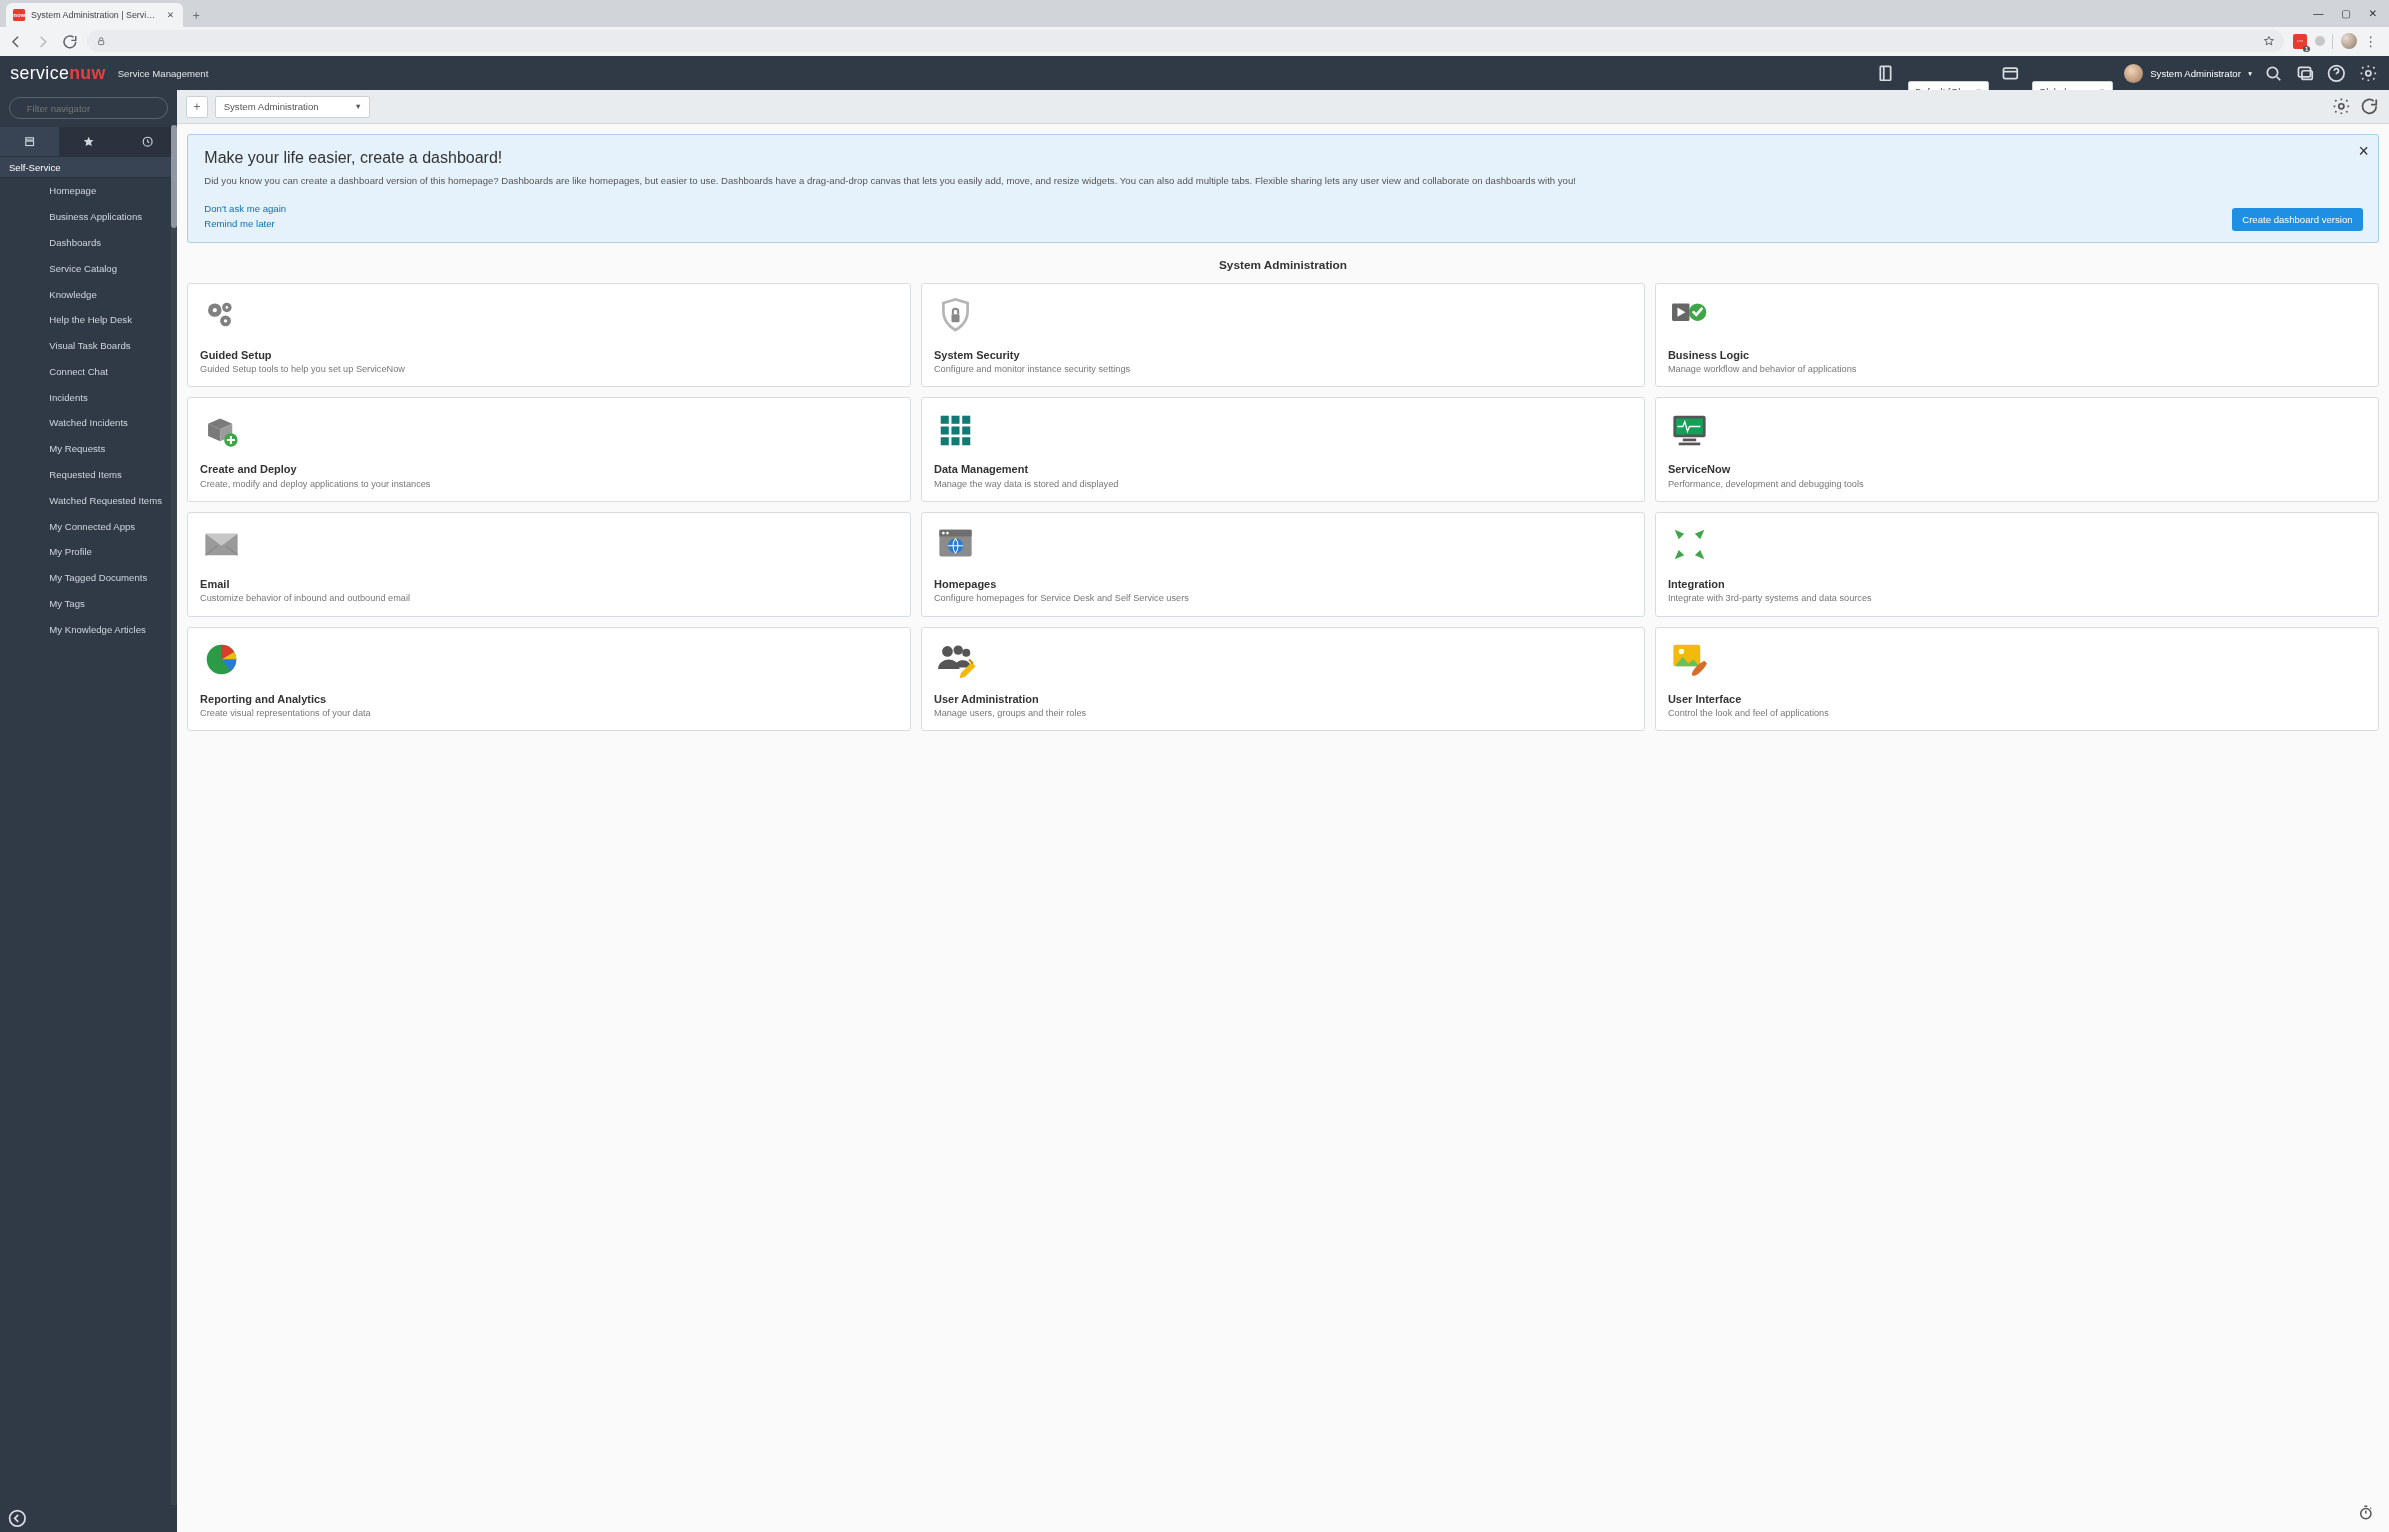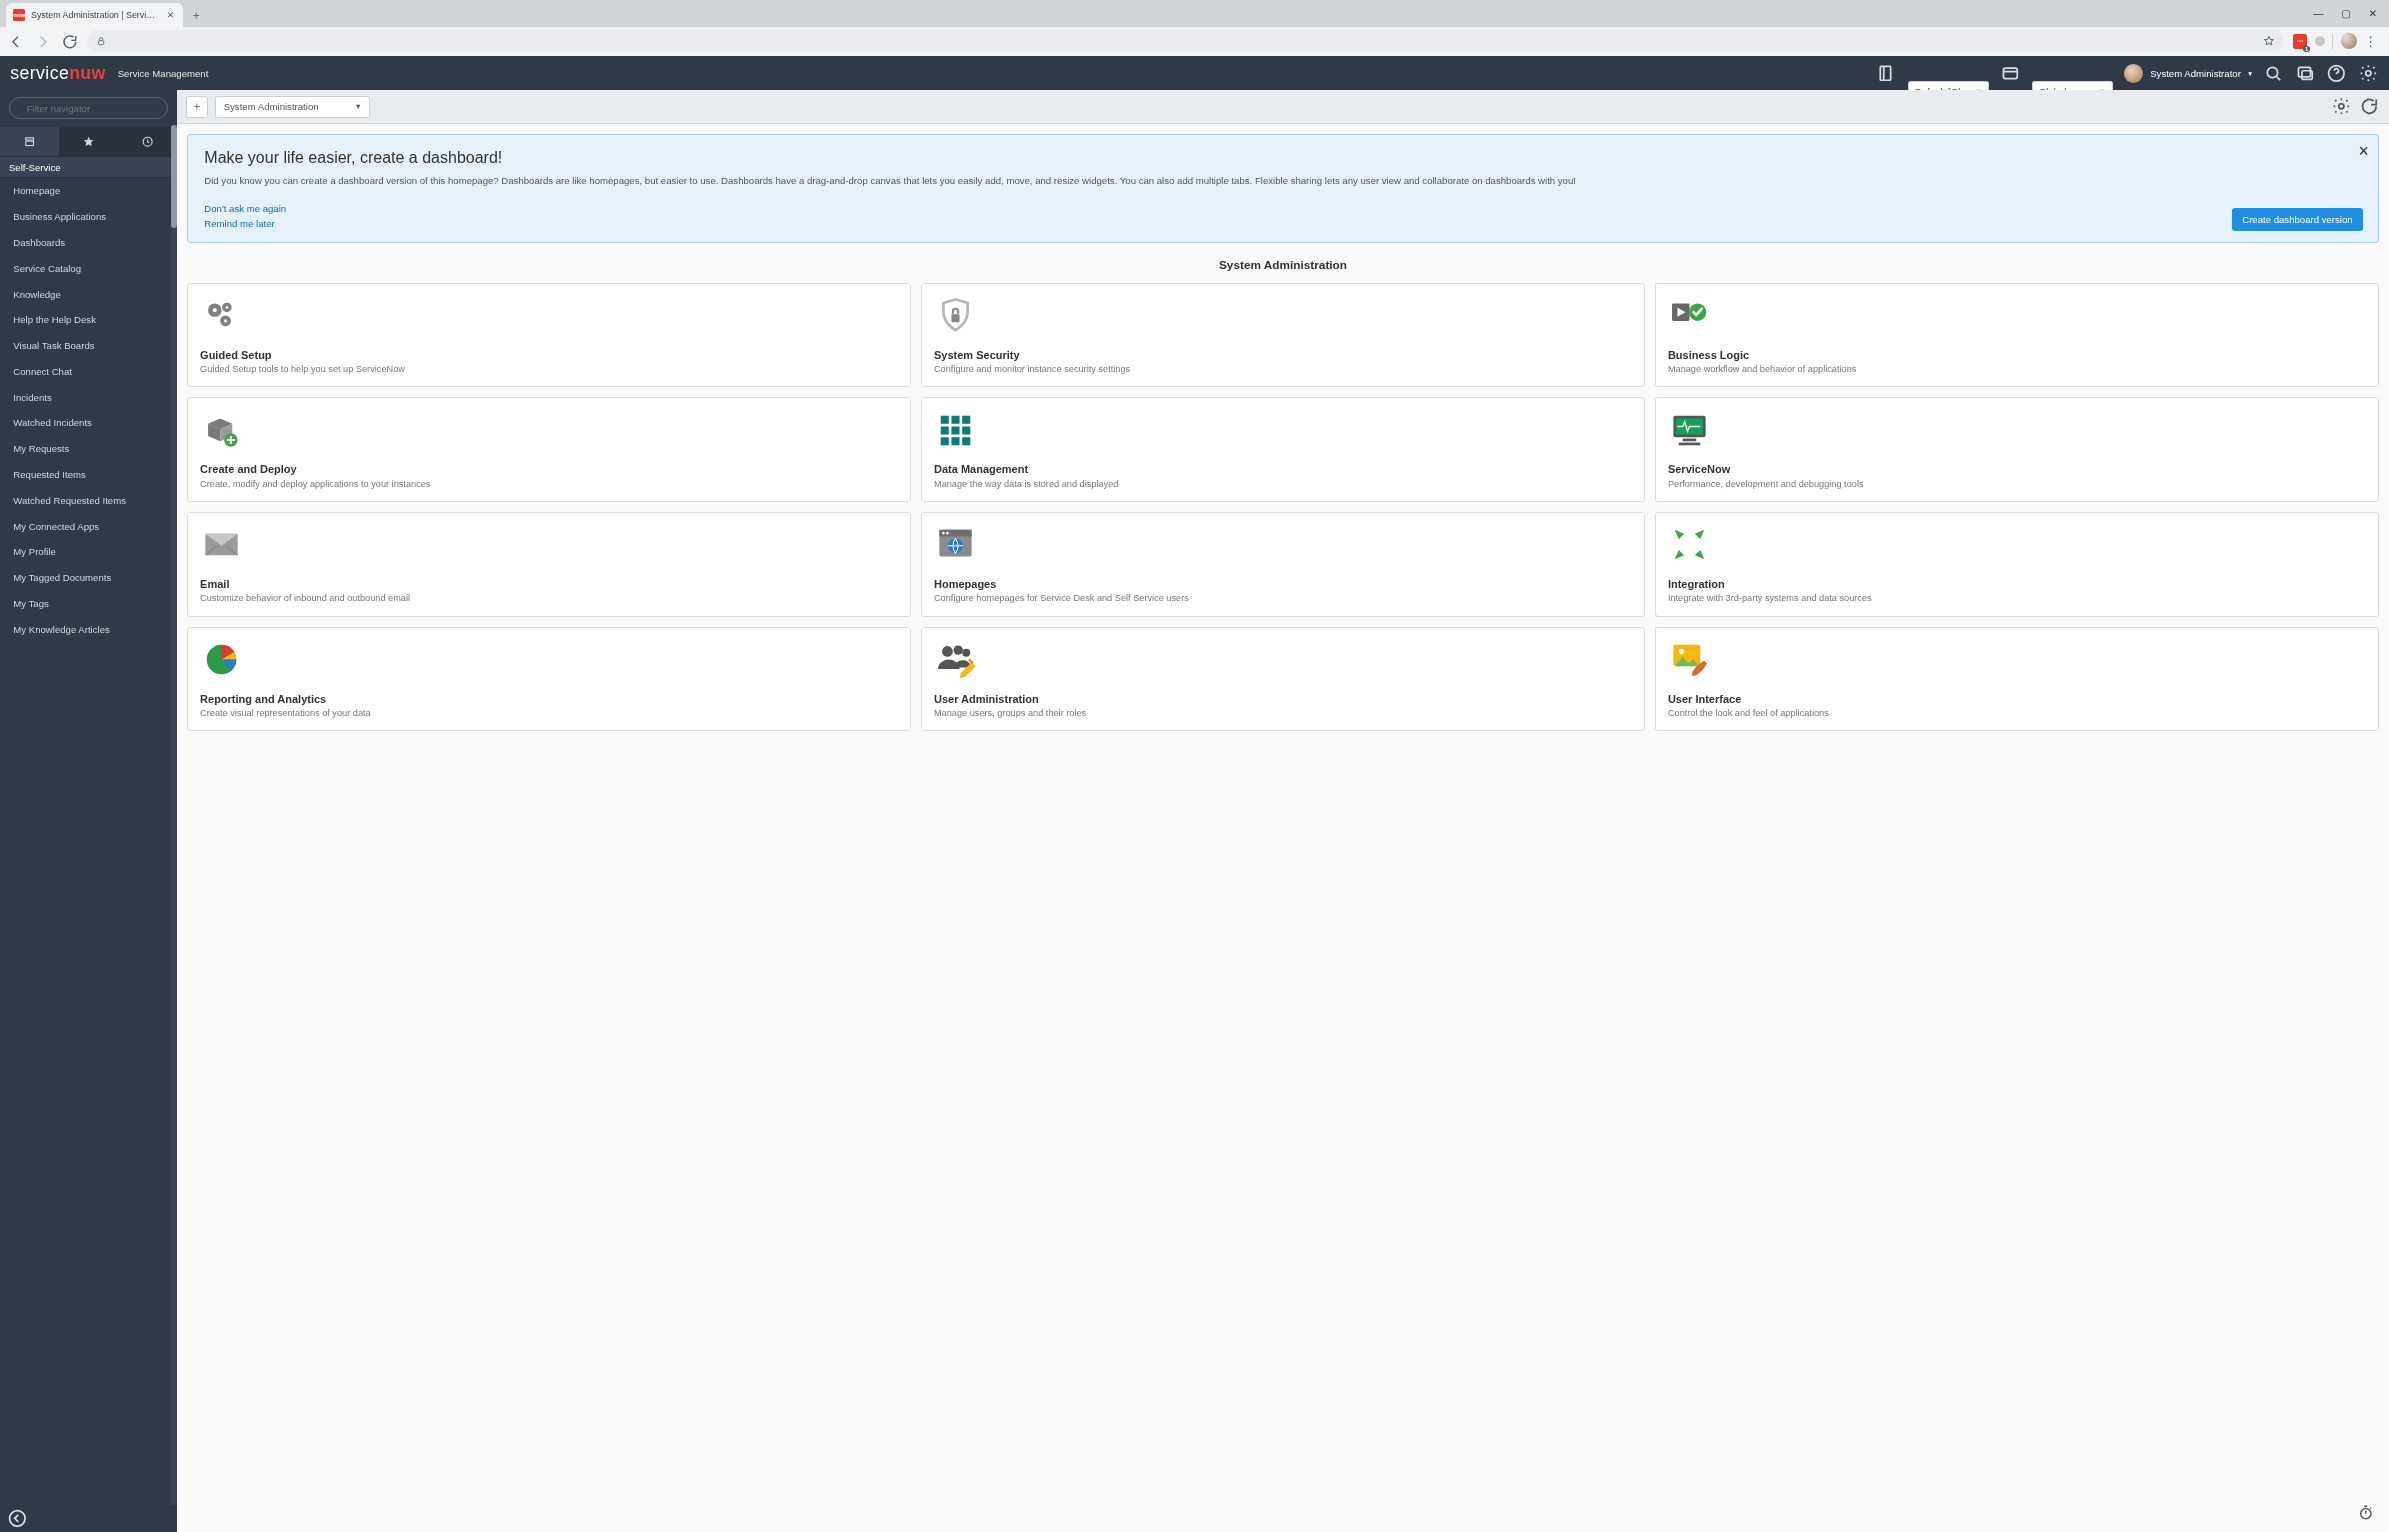--- a/index.html
+++ b/index.html
@@ -85,21 +85,21 @@
   }
   .filter-box input{ flex:1; background:transparent; border:none; outline:none; color:#cfd6de; font-size:9.6px; }
   .side-tabs{ display:flex; height:29.5px; background:#2a333d; }
   .side-tab{ flex:1; display:flex; align-items:center; justify-content:center; color:#cfd6de; }
   .side-tab.active{ background:#384453; }
   .side-section{
     background:#384453; color:#fff; padding:4.4px 8.9px; font-size:9.6px;
     border-top:0.7px solid #2a333d; border-bottom:0.7px solid #2a333d;
   }
   .side-list{ flex:1; overflow:auto; }
-  .side-item{ padding:7.4px 13.3px; color:#cfd6de; font-size:9.6px; }
+  .side-item{ padding:7.4px 13.3px; color:#cfd6de; font-size:9.6px;margin-left:36px; }
   .sidebar-bottom{ height:26.6px; display:flex; align-items:center; padding:0 7.4px; }
   .sn-scroll-hint{ position:absolute; top:35px; right:0; width:5.9px; bottom:26.6px; background:rgba(255,255,255,0.05); }
   .sn-scroll-thumb{ position:absolute; top:0; right:0; width:5.9px; height:103px; background:#8f98a2; border-radius:3px; }
   
   .sn-main{ flex:1; background:#fafafa; display:flex; flex-direction:column; min-width:0; }
   .content-toolbar{
     height:34px; background:#e9ecef; border-bottom:0.7px solid #d3d8dc;
     display:flex; align-items:center; padding:0 8.9px; gap:7.4px;
   }
   .square-btn{ width:22px;height:22px;border:0.7px solid #c9d0d6;background:#fff;border-radius:2.2px;display:flex;align-items:center;justify-content:center;color:#555;font-size:11.8px; }

